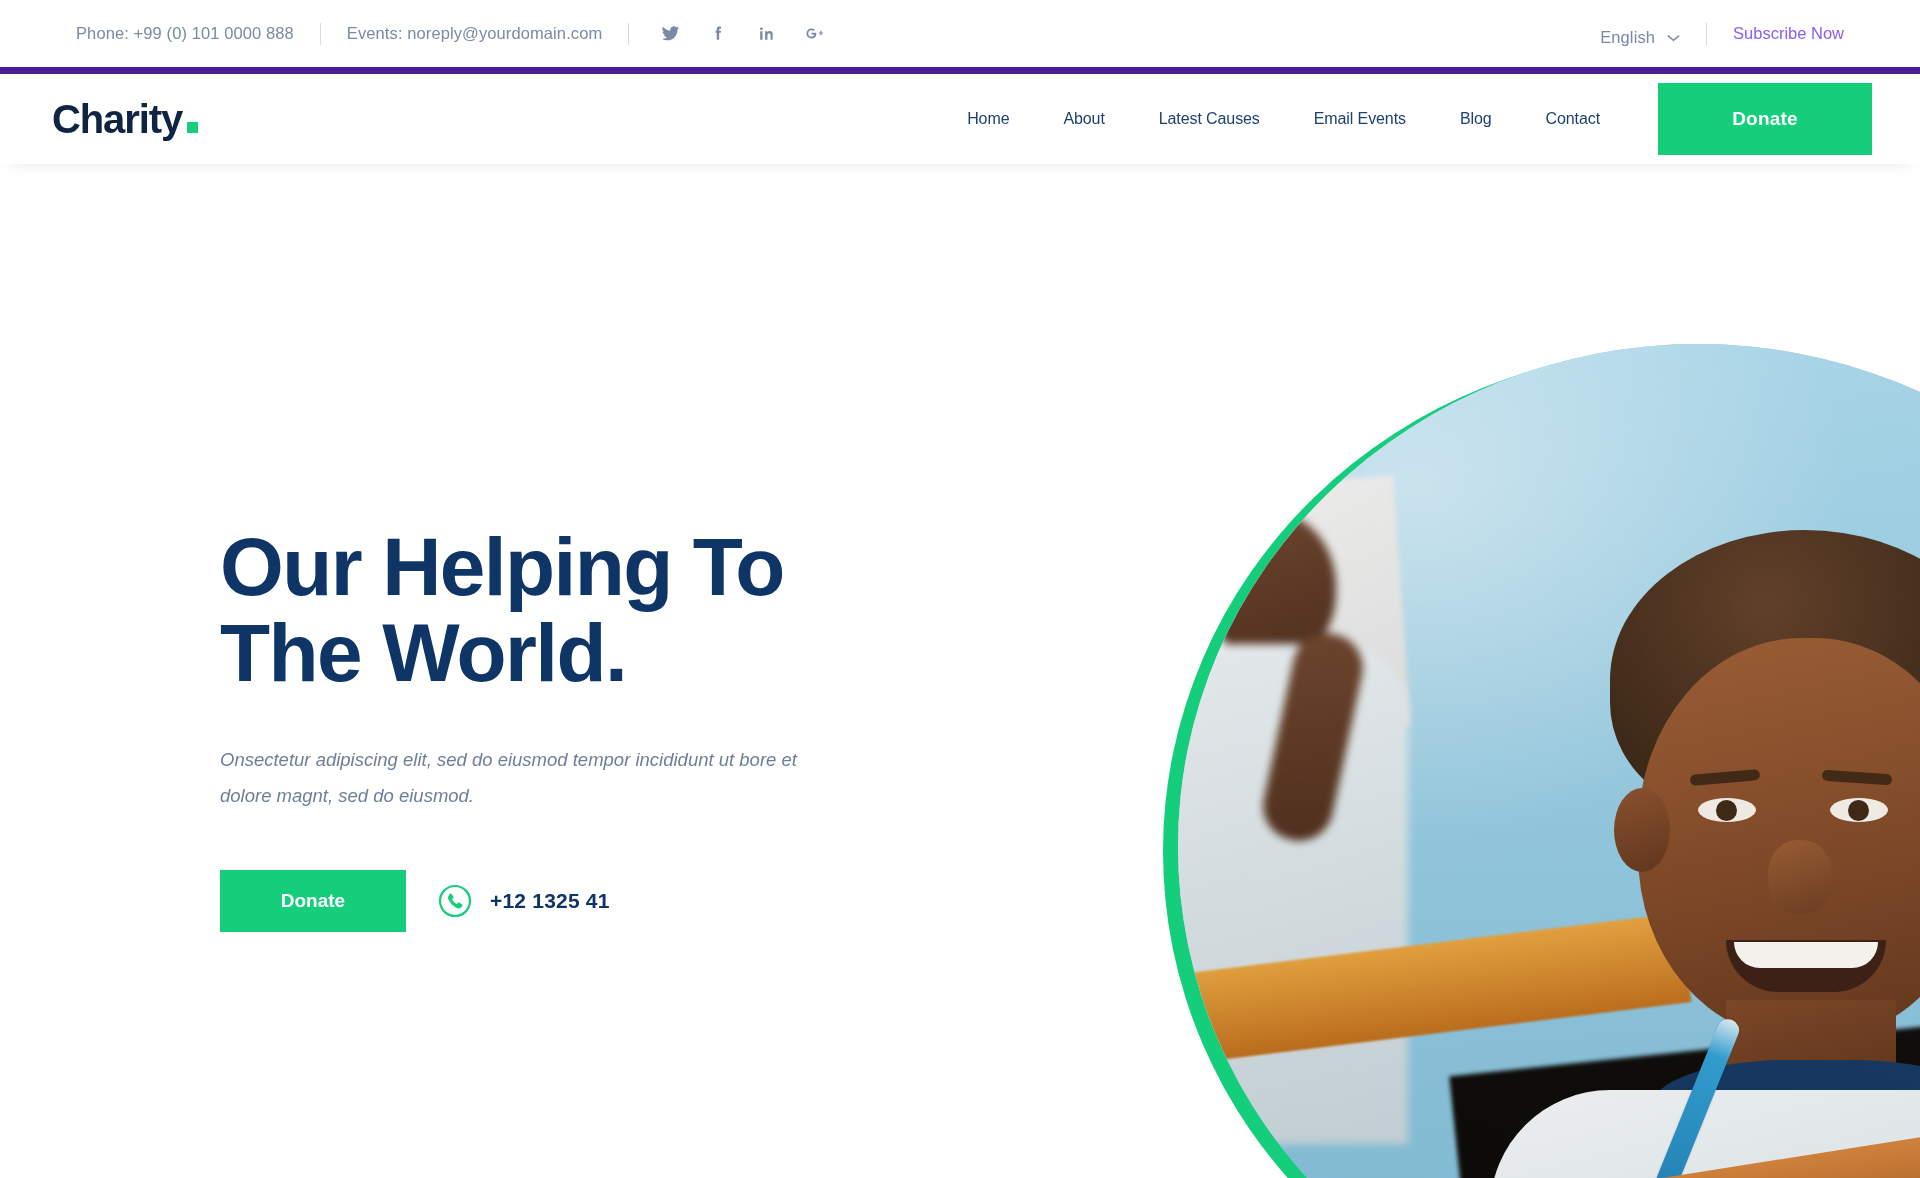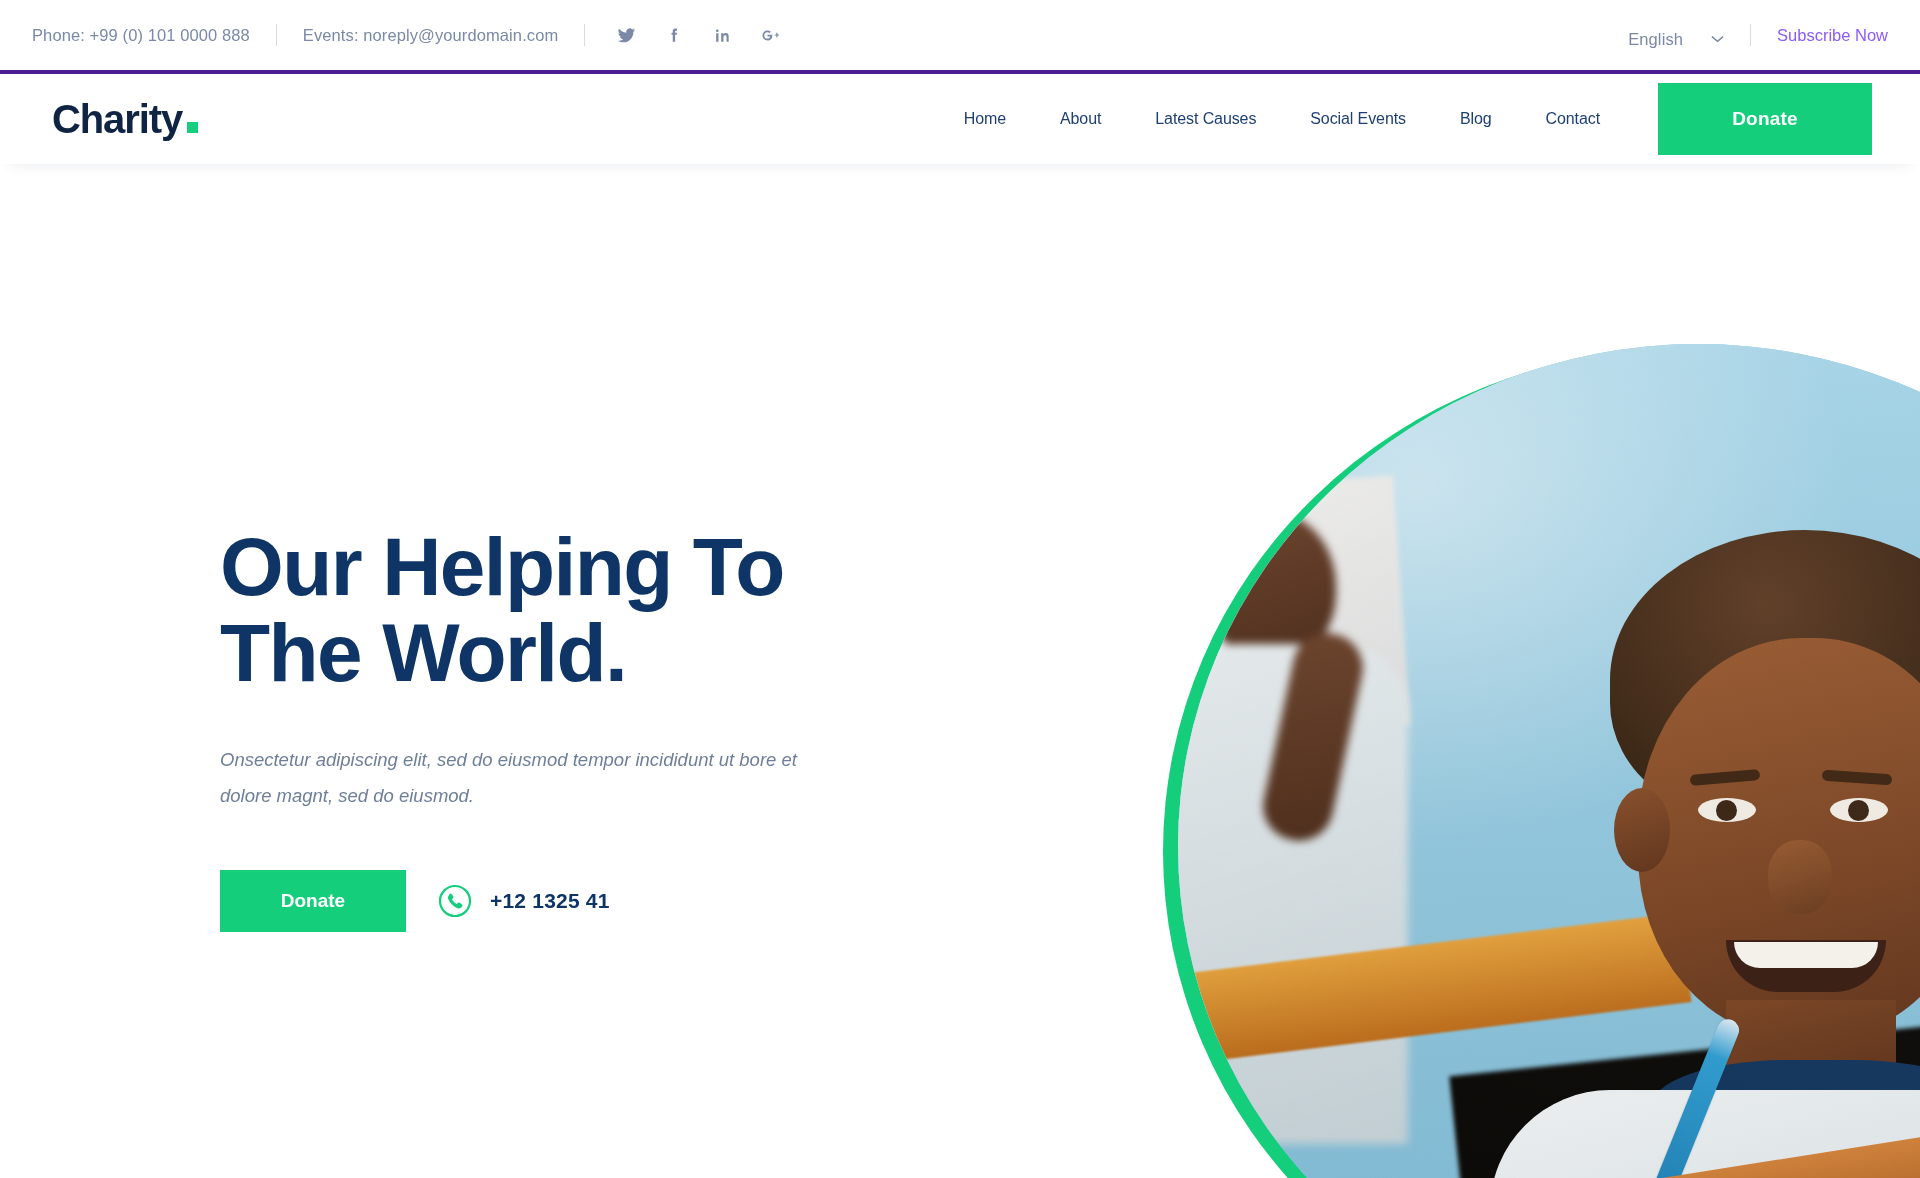--- a/index.html
+++ b/index.html
@@ -21,24 +21,24 @@
     background: #ffffff;
     overflow: hidden;
   }
 
   
   .topbar {
     position: relative;
     z-index: 40;
     height: 74px;
     background: #ffffff;
-    border-bottom: 4px solid #4c1d95;
-    display: flex;
-    align-items: center;
-    padding: 0 32px;
+    border-bottom: 7px solid #4c1d95;
+    display: flex;
+    align-items: center;
+    padding: 0 76px;
   }
 
   .topbar-left {
     display: flex;
     align-items: center;
   }
 
   .topbar-right {
     margin-left: auto;
     display: flex;
@@ -73,21 +73,21 @@
     display: flex;
     align-items: center;
     justify-content: center;
     color: #7b89a6;
   }
   .soc-ico svg { display: block; fill: currentColor; }
 
   .lang {
     display: flex;
     align-items: center;
-    gap: 28px;
+    gap: 12px;
     cursor: pointer;
     margin-top: 8px;
   }
   .chev {
     width: 13px; height: 8px;
     color: #7b89a6;
   }
   .chev svg { display:block; stroke: currentColor; fill:none; stroke-width: 1.6; }
 
   .subscribe {
@@ -490,21 +490,21 @@
   <div class="header">
     <div class="logo">
       <span>Charity</span>
       <span class="logo-dot"></span>
     </div>
 
     <nav class="nav">
       <a href="#">Home</a>
       <a href="#">About</a>
       <a href="#">Latest Causes</a>
-      <a href="#">Social Events</a>
+      <a href="#">Email Events</a>
       <a href="#">Blog</a>
       <a href="#">Contact</a>
     </nav>
 
     <button class="btn-donate-nav">Donate</button>
   </div>
 
   <div class="hero">
 
     <div class="hero-ring"></div>

